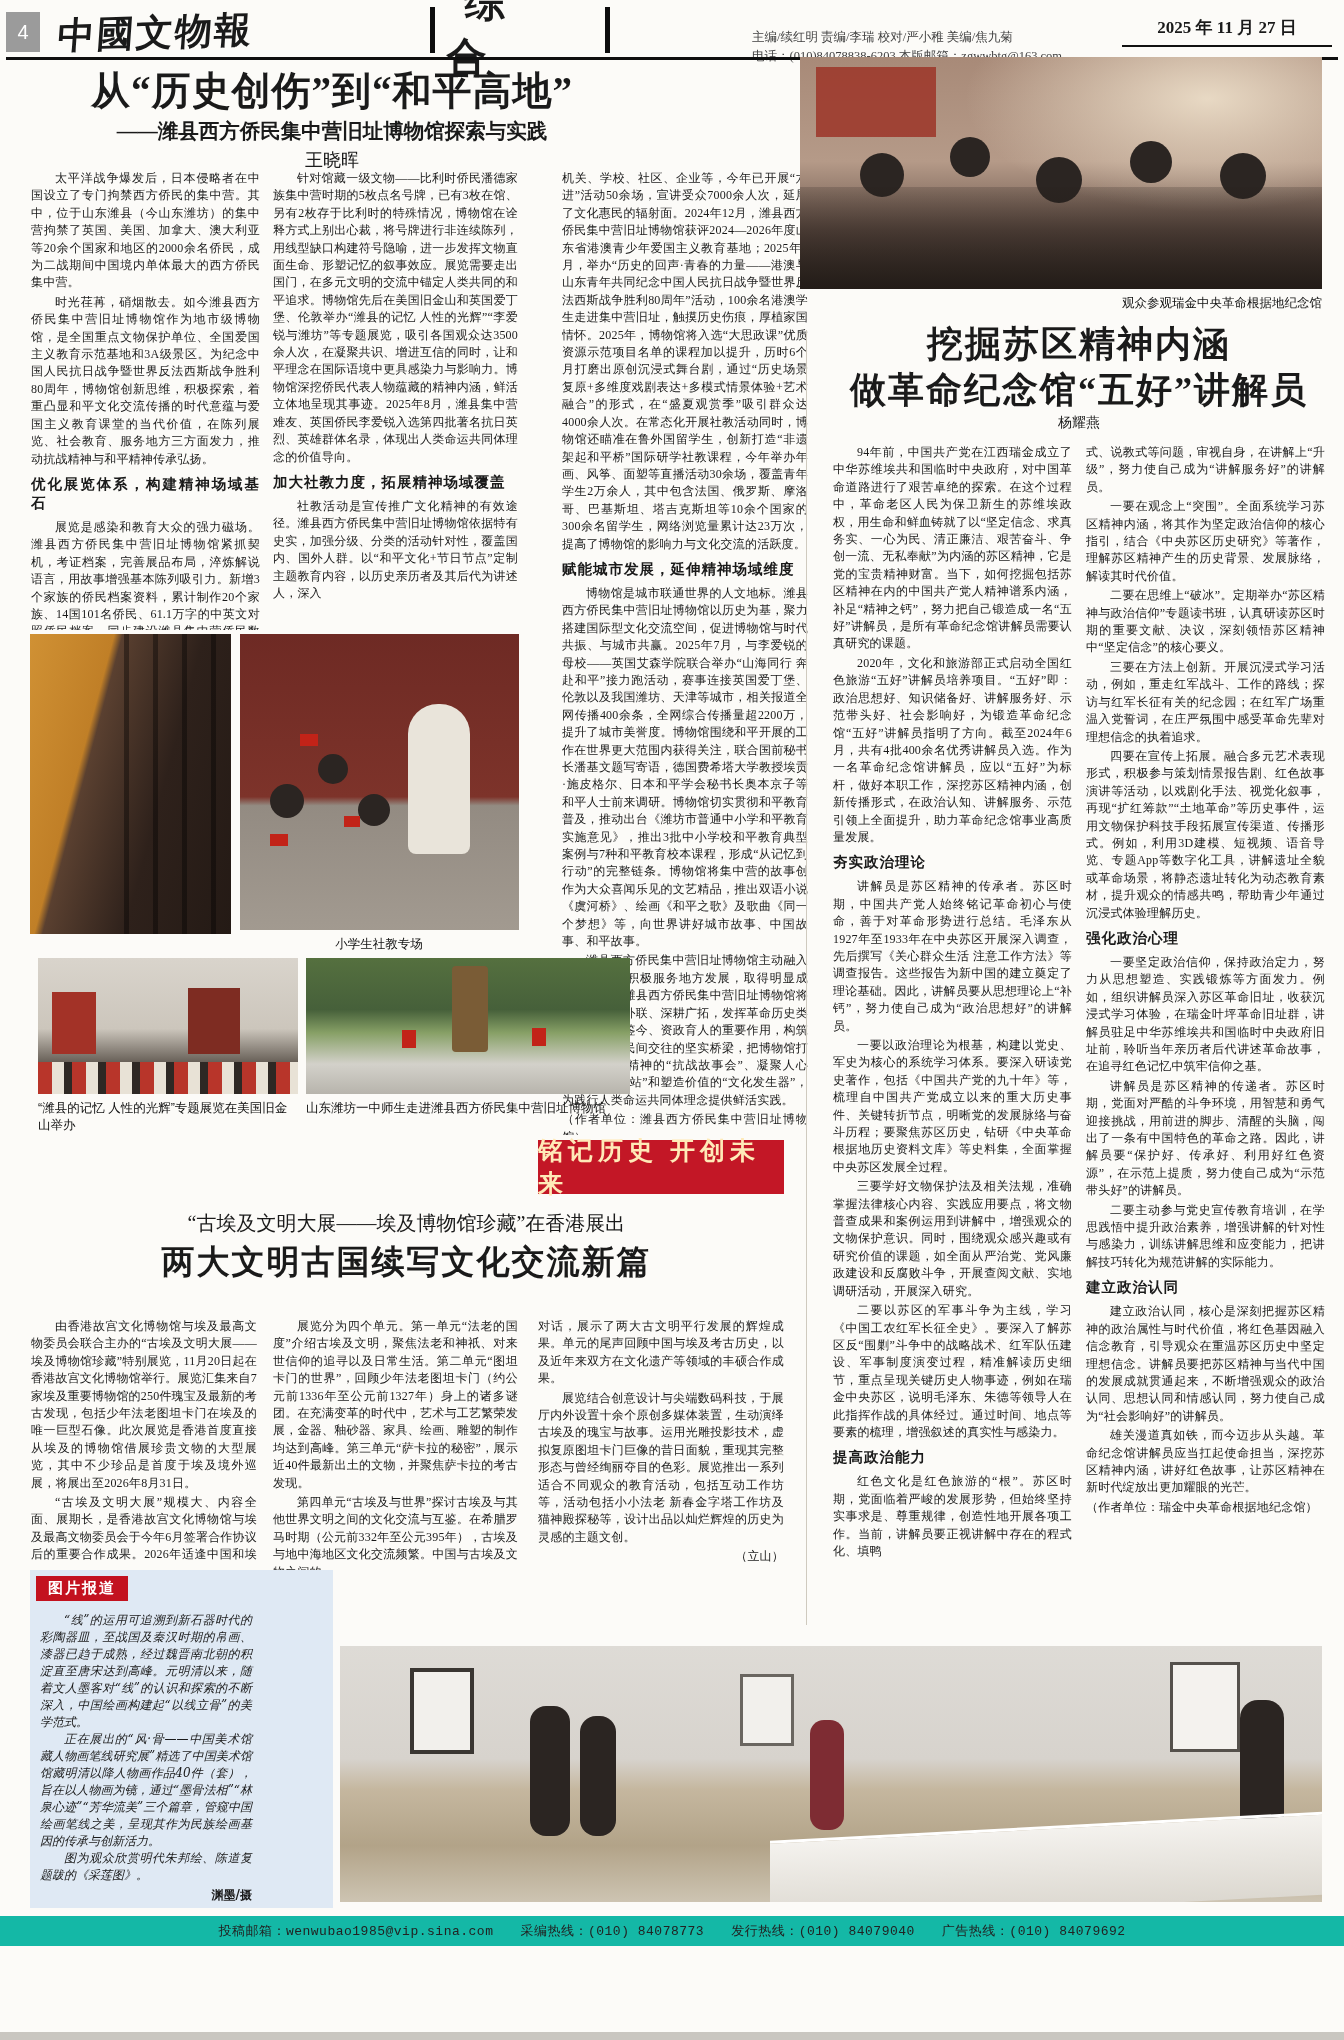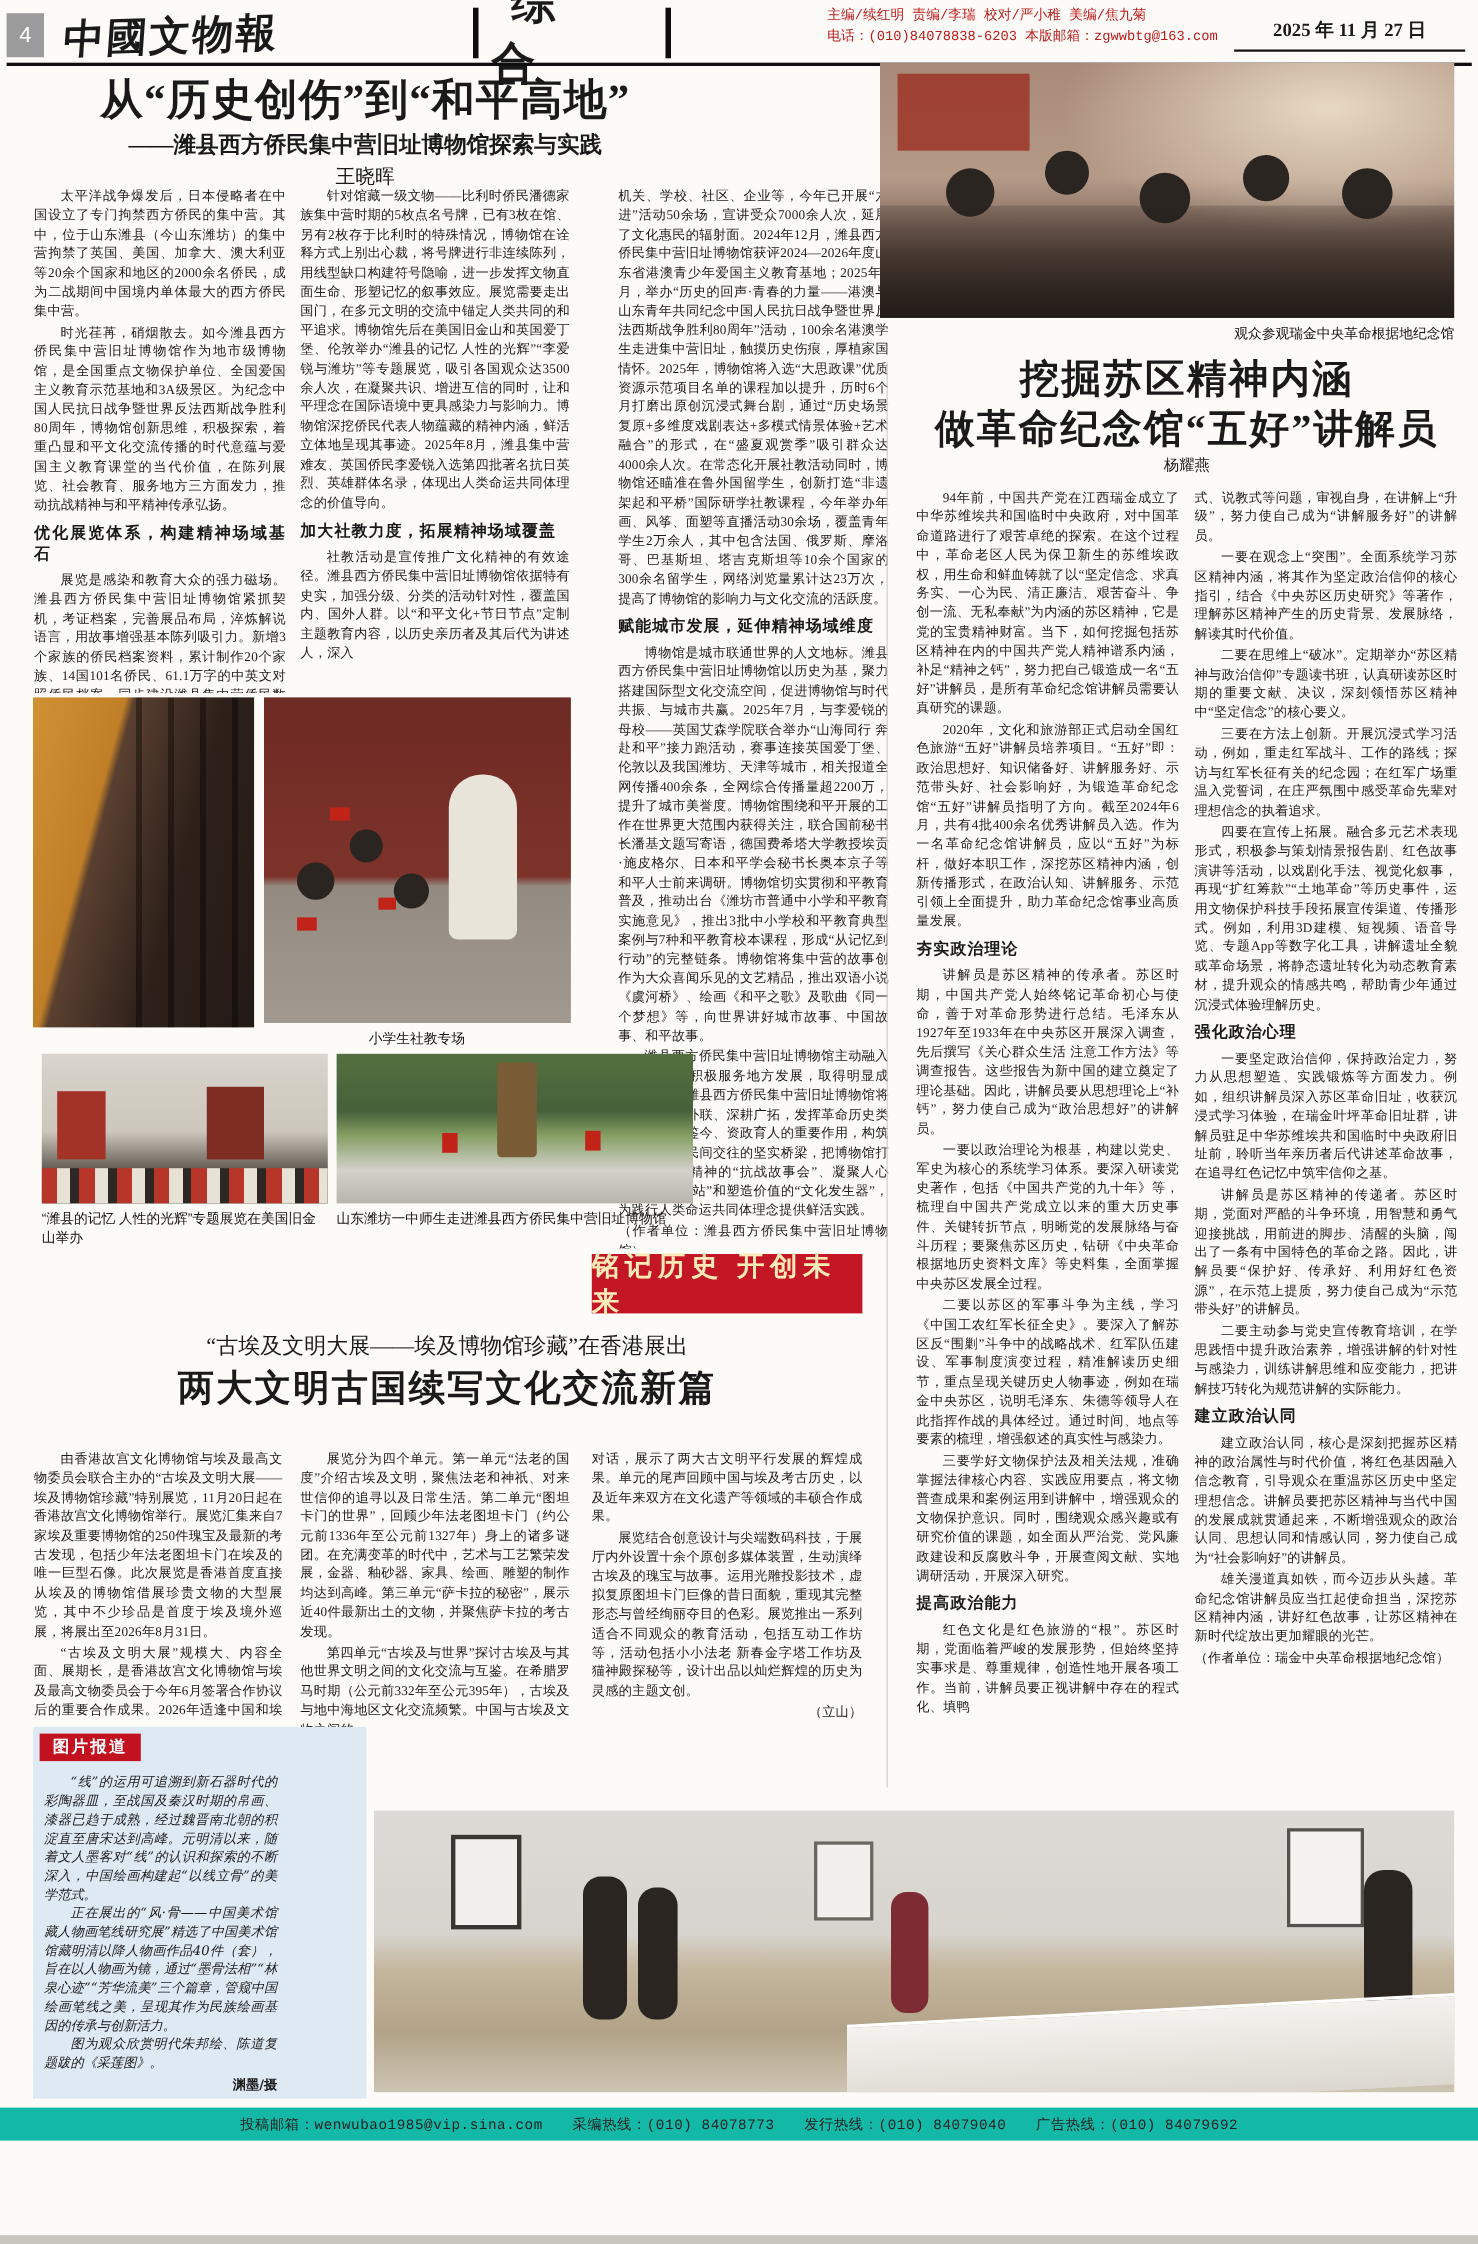--- a/index.html
+++ b/index.html
@@ -7,21 +7,21 @@
         font-family:"Liberation Serif","DejaVu Serif",serif;color:#1a1a1a;overflow:hidden;}
   .abs{position:absolute;}
   
   #pageno{left:6px;top:12px;width:34px;height:40px;background:#9b9b9b;color:#fff;
           font-family:"Liberation Sans",sans-serif;font-size:20px;display:flex;align-items:center;justify-content:center;}
   #masthead{left:58px;top:8px;font-size:37px;font-weight:900;transform:skewX(-6deg) rotate(-2deg);
             font-family:"DejaVu Serif",serif;letter-spacing:2px;}
   #secwrap{left:430px;top:6px;width:180px;height:48px;display:flex;align-items:center;justify-content:center;gap:12px;}
   .secbar{width:5px;height:46px;background:#0d0d0d;}
   #sectitle{font-family:"Liberation Sans",sans-serif;font-weight:900;font-size:40px;letter-spacing:18px;text-indent:18px;}
-  #staff{left:752px;top:5px;width:360px;font-family:Liberation Mono, monospace;font-size:12.5px;line-height:19px;color:#b91c1c;}
+  #staff{left:752px;top:28px;width:360px;font-family:Liberation Serif, serif;font-size:12.5px;line-height:19px;color:#404040;}
   #dateblk{left:1122px;top:16px;width:210px;font-size:17px;font-weight:bold;text-align:center;
            border-bottom:2px solid #111;padding-bottom:6px;font-family:"Liberation Serif",serif;}
   #hdrule{left:6px;top:57px;width:1332px;height:3px;background:#0f0f0f;}
   
   .col{position:absolute;overflow:hidden;text-align:justify;}
   .col p{margin:0 0 2px 0;font-size:12px;line-height:17.4px;text-indent:2em;letter-spacing:.2px;}
   .col p.noind{text-indent:0;}
   .col h4{margin:7px 0 6px 0;font-size:14.5px;font-family:"Liberation Sans",sans-serif;font-weight:bold;letter-spacing:1px;}
   .credit{text-indent:0 !important;font-size:11.5px;}
   .cap{position:absolute;font-size:12.5px;font-family:"Liberation Sans",sans-serif;color:#111;line-height:17px;}
@@ -156,22 +156,22 @@
   <div class="abs" id="a2t1" style="top:320px;">挖掘苏区精神内涵</div>
   <div class="abs" id="a2t2" style="top:366px;">做革命纪念馆“五好”讲解员</div>
   <div class="abs" id="a2auth">杨耀燕</div>
 
   <div class="col" style="left:833px;top:444px;width:239px;height:1182px;">
     <p>94年前，中国共产党在江西瑞金成立了中华苏维埃共和国临时中央政府，对中国革命道路进行了艰苦卓绝的探索。在这个过程中，革命老区人民为保卫新生的苏维埃政权，用生命和鲜血铸就了以“坚定信念、求真务实、一心为民、清正廉洁、艰苦奋斗、争创一流、无私奉献”为内涵的苏区精神，它是党的宝贵精神财富。当下，如何挖掘包括苏区精神在内的中国共产党人精神谱系内涵，补足“精神之钙”，努力把自己锻造成一名“五好”讲解员，是所有革命纪念馆讲解员需要认真研究的课题。</p>
     <p>2020年，文化和旅游部正式启动全国红色旅游“五好”讲解员培养项目。“五好”即：政治思想好、知识储备好、讲解服务好、示范带头好、社会影响好，为锻造革命纪念馆“五好”讲解员指明了方向。截至2024年6月，共有4批400余名优秀讲解员入选。作为一名革命纪念馆讲解员，应以“五好”为标杆，做好本职工作，深挖苏区精神内涵，创新传播形式，在政治认知、讲解服务、示范引领上全面提升，助力革命纪念馆事业高质量发展。</p>
     <h4>夯实政治理论</h4>
     <p>讲解员是苏区精神的传承者。苏区时期，中国共产党人始终铭记革命初心与使命，善于对革命形势进行总结。毛泽东从1927年至1933年在中央苏区开展深入调查，先后撰写《关心群众生活 注意工作方法》等调查报告。这些报告为新中国的建立奠定了理论基础。因此，讲解员要从思想理论上“补钙”，努力使自己成为“政治思想好”的讲解员。</p>
     <p>一要以政治理论为根基，构建以党史、军史为核心的系统学习体系。要深入研读党史著作，包括《中国共产党的九十年》等，梳理自中国共产党成立以来的重大历史事件、关键转折节点，明晰党的发展脉络与奋斗历程；要聚焦苏区历史，钻研《中央革命根据地历史资料文库》等史料集，全面掌握中央苏区发展全过程。</p>
+    <p>三要学好文物保护法及相关法规，准确掌握法律核心内容、实践应用要点，将文物普查成果和案例运用到讲解中，增强观众的文物保护意识。同时，围绕观众感兴趣或有研究价值的课题，如全面从严治党、党风廉政建设和反腐败斗争，开展查阅文献、实地调研活动，开展深入研究。</p>
     <p>二要以苏区的军事斗争为主线，学习《中国工农红军长征全史》。要深入了解苏区反“围剿”斗争中的战略战术、红军队伍建设、军事制度演变过程，精准解读历史细节，重点呈现关键历史人物事迹，例如在瑞金中央苏区，说明毛泽东、朱德等领导人在此指挥作战的具体经过。通过时间、地点等要素的梳理，增强叙述的真实性与感染力。</p>
-    <p>三要学好文物保护法及相关法规，准确掌握法律核心内容、实践应用要点，将文物普查成果和案例运用到讲解中，增强观众的文物保护意识。同时，围绕观众感兴趣或有研究价值的课题，如全面从严治党、党风廉政建设和反腐败斗争，开展查阅文献、实地调研活动，开展深入研究。</p>
     <h4>提高政治能力</h4>
     <p>红色文化是红色旅游的“根”。苏区时期，党面临着严峻的发展形势，但始终坚持实事求是、尊重规律，创造性地开展各项工作。当前，讲解员要正视讲解中存在的程式化、填鸭</p>
   </div>
 
   <div class="col" style="left:1086px;top:444px;width:239px;height:1182px;">
     <p class="noind">式、说教式等问题，审视自身，在讲解上“升级”，努力使自己成为“讲解服务好”的讲解员。</p>
     <p>一要在观念上“突围”。全面系统学习苏区精神内涵，将其作为坚定政治信仰的核心指引，结合《中央苏区历史研究》等著作，理解苏区精神产生的历史背景、发展脉络，解读其时代价值。</p>
     <p>二要在思维上“破冰”。定期举办“苏区精神与政治信仰”专题读书班，认真研读苏区时期的重要文献、决议，深刻领悟苏区精神中“坚定信念”的核心要义。</p>
     <p>三要在方法上创新。开展沉浸式学习活动，例如，重走红军战斗、工作的路线；探访与红军长征有关的纪念园；在红军广场重温入党誓词，在庄严氛围中感受革命先辈对理想信念的执着追求。</p>
     <p>四要在宣传上拓展。融合多元艺术表现形式，积极参与策划情景报告剧、红色故事演讲等活动，以戏剧化手法、视觉化叙事，再现“扩红筹款”“土地革命”等历史事件，运用文物保护科技手段拓展宣传渠道、传播形式。例如，利用3D建模、短视频、语音导览、专题App等数字化工具，讲解遗址全貌或革命场景，将静态遗址转化为动态教育素材，提升观众的情感共鸣，帮助青少年通过沉浸式体验理解历史。</p>

